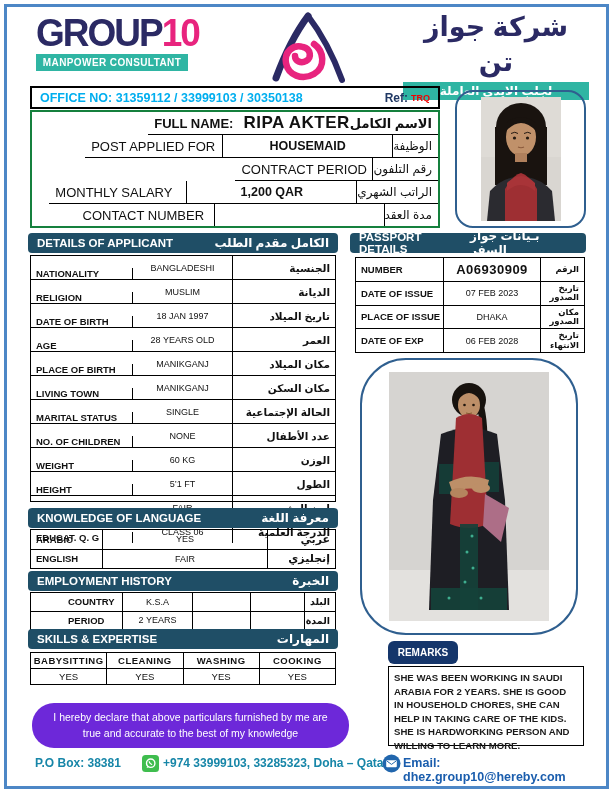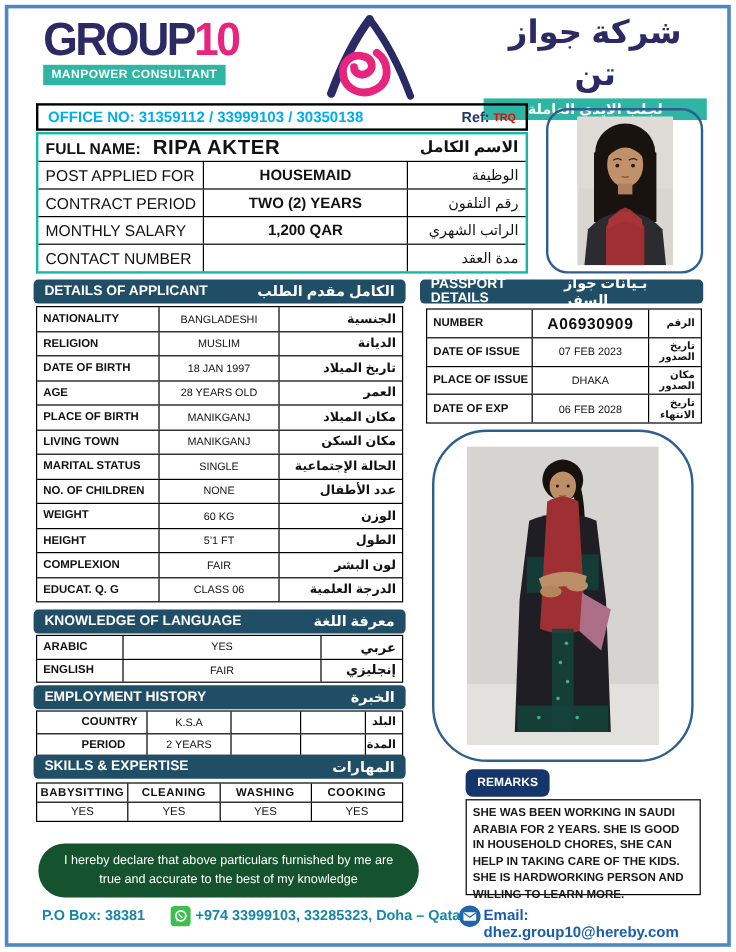--- a/index.html
+++ b/index.html
@@ -19,22 +19,22 @@
   .tagline-ar{background:#2FB5A3;color:#fff;font-size:12px;font-weight:bold;padding:2px 0;margin-top:2px;}
 
   
   .office-bar{position:absolute;left:30px;top:86px;width:410px;height:23px;border:2px solid #000;
               box-sizing:border-box;display:flex;align-items:center;padding:0 8px;}
   .office-no{color:#00AEEF;font-weight:bold;font-size:12.5px;flex:1;}
   .ref-label{color:#203864;font-weight:bold;font-size:12px;}
   .ref-value{color:#F00000;font-weight:bold;font-size:9px;margin-left:3px;}
 
   
-  .summary{position:absolute;left:30px;top:110px;width:410px;height:118px;border:2px solid #14b8a6;
-           box-sizing:border-box;display:flex;flex-direction:column;}
+  .summary{position:absolute;left:30px;top:110px;width:410px;height:118px;border:2px solid #15803d;
+           box-sizing:border-box;display:flex;flex-direction:column;align-items:flex-end;}
   .srow{display:flex;flex:1;border-bottom:1.5px solid #000;}
   .srow:last-child{border-bottom:none;}
   .srow-name{align-items:center;padding:0 6px;}
   .fn-label{font-weight:bold;font-size:13px;}
   .fn-value{font-weight:bold;font-size:17px;margin-left:10px;letter-spacing:.5px;}
   .fn-ar{margin-left:auto;font-weight:bold;font-size:13px;}
   .s-label{width:138px;border-right:1.5px solid #000;display:flex;align-items:center;
            padding-left:6px;font-size:13px;box-sizing:border-box;}
   .s-value{width:170px;border-right:1.5px solid #000;display:flex;align-items:center;
            justify-content:center;font-weight:bold;font-size:12.5px;box-sizing:border-box;}
@@ -54,21 +54,21 @@
   .tbl{position:absolute;border:1.5px solid #000;box-sizing:border-box;display:flex;flex-direction:column;}
   .trow{flex:1;display:flex;border-bottom:1px solid #000;}
   .trow:last-child{border-bottom:none;}
   .cell{display:flex;align-items:center;box-sizing:border-box;border-right:1px solid #000;}
   .cell:last-child{border-right:none;}
   .c-label{font-weight:bold;font-size:9.5px;padding-left:5px;}
   .c-value{justify-content:center;font-size:9px;}
   .c-ar{justify-content:flex-end;padding-right:5px;font-weight:bold;font-size:10.5px;}
 
   .details-tbl{left:30px;top:255px;width:306px;height:247px;}
-  .details-tbl .c-label{width:102px;}
+  .details-tbl .c-label{width:102px;margin-top:12px;}
   .details-tbl .c-value{width:100px;}
   .details-tbl .c-ar{flex:1;}
 
   .passport-tbl{left:355px;top:257px;width:230px;height:96px;}
   .passport-tbl .c-label{width:88px;}
   .passport-tbl .c-value{width:97px;}
   .passport-tbl .c-ar{flex:1;font-size:8.5px;line-height:1.1;text-align:right;}
   .pp-number{font-weight:bold;font-size:13px;letter-spacing:.5px;}
 
   .lang-tbl{left:30px;top:529px;width:306px;height:40px;}
@@ -82,21 +82,21 @@
   .emp-tbl .c-e{width:58px;}
   .emp-tbl .c-e2{width:54px;}
   .emp-tbl .c-ar{flex:1;font-size:9.5px;}
 
   .skills-tbl{left:30px;top:652px;width:306px;height:33px;}
   .skills-tbl .cell{flex:1;justify-content:center;}
   .skills-tbl .sk-h{font-weight:bold;font-size:9.5px;letter-spacing:.5px;}
   .skills-tbl .sk-v{font-size:9.5px;}
 
   
-  .declaration{position:absolute;left:32px;top:703px;width:317px;height:45px;background:#14532d;
+  .declaration{position:absolute;left:32px;top:703px;width:317px;height:45px;background:#6d28d9;
                border-radius:22px;color:#fff;display:flex;align-items:center;justify-content:center;
                text-align:center;font-size:10.5px;padding:0 20px;box-sizing:border-box;line-height:1.5;}
 
   
   .fullbody-frame{position:absolute;left:360px;top:358px;width:218px;height:277px;border:2px solid #2F5F8F;
                   border-radius:46px;box-sizing:border-box;display:flex;align-items:center;justify-content:center;}
 
   
   .remarks-pill{position:absolute;left:388px;top:641px;width:70px;height:23px;background:#15366B;
                 border-radius:6px;color:#fff;font-weight:bold;font-size:10px;display:flex;
@@ -148,21 +148,20 @@
       <span class="fn-value">RIPA AKTER</span>
       <span class="fn-ar">الاسم الكامل</span>
     </div>
     <div class="srow">
       <div class="cell s-label">POST APPLIED FOR</div>
       <div class="cell s-value">HOUSEMAID</div>
       <div class="cell s-ar">الوظيفة</div>
     </div>
     <div class="srow">
       <div class="cell s-label">CONTRACT PERIOD</div>
-      <div class="cell s-value">TWO (2) YEARS</div>
       <div class="cell s-ar">رقم التلفون</div>
     </div>
     <div class="srow">
       <div class="cell s-label">MONTHLY SALARY</div>
       <div class="cell s-value">1,200 QAR</div>
       <div class="cell s-ar">الراتب الشهري</div>
     </div>
     <div class="srow">
       <div class="cell s-label">CONTACT NUMBER</div>
       <div class="cell s-value"></div>

